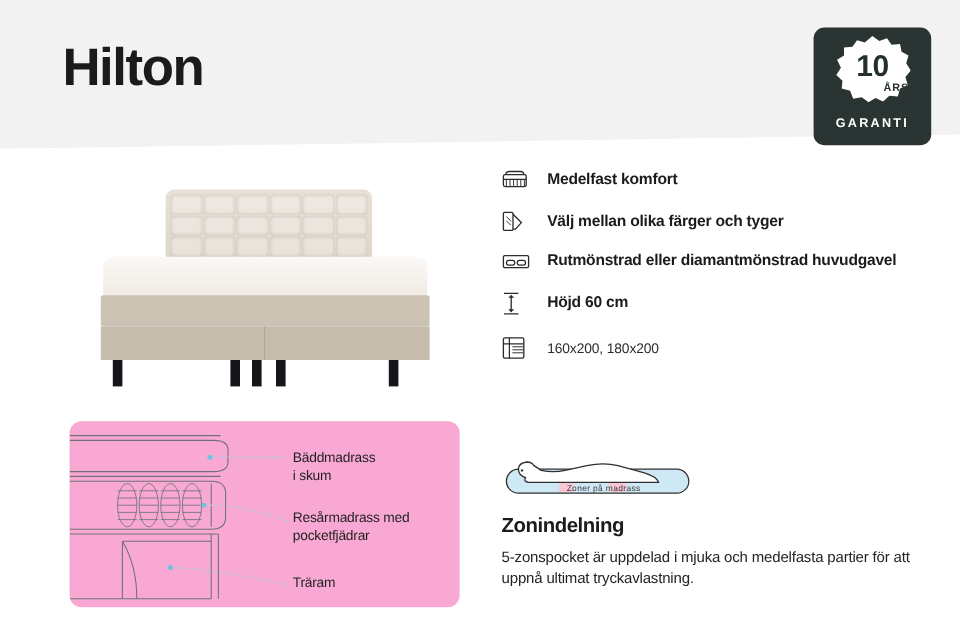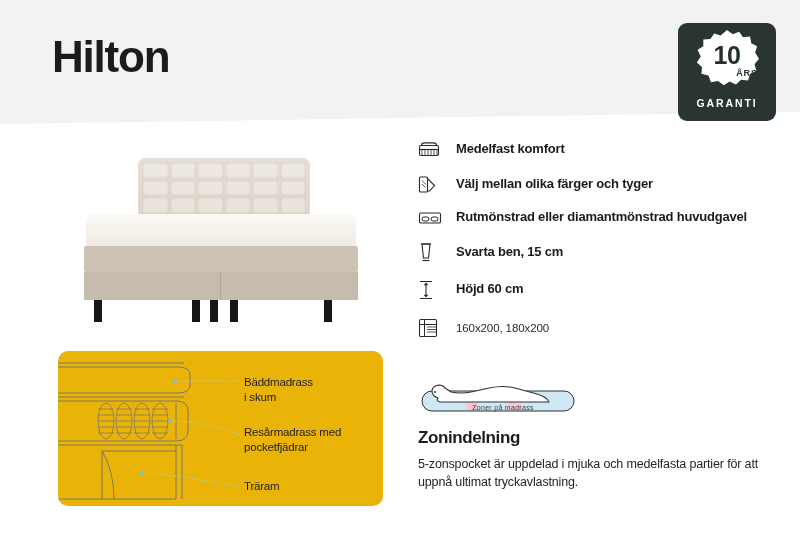--- a/index.html
+++ b/index.html
@@ -184,21 +184,21 @@
     color: #2c2c2c;
     margin-top: 2px;
     letter-spacing: -0.1px;
   }
 
   
   .cutaway-panel {
     position: absolute;
     left: 58px; top: 351px;
     width: 325px; height: 155px;
-    background: #eab308;
+    background: #f9a8d4;
     border-radius: 10px;
     z-index: 1;
     overflow: hidden;
   }
   .cutaway-svg { position: absolute; left: 0; top: 0; }
   .cut-labels {
     position: absolute;
     left: 186px; top: 18px;
     width: 140px;
   }
@@ -338,32 +338,20 @@
         <rect x="1.5" y="3" width="21" height="10" rx="1.2" fill="none" stroke="#2b2b2b" stroke-width="1.1"></rect>
         <rect x="4" y="7" width="7" height="4" rx="2" fill="none" stroke="#2b2b2b" stroke-width="1"></rect>
         <rect x="13" y="7" width="7" height="4" rx="2" fill="none" stroke="#2b2b2b" stroke-width="1"></rect>
       </svg>
     </div>
     <div class="feature-text">
       <div class="feature-label">Rutmönstrad eller diamantmönstrad huvudgavel</div>
     </div>
   </div>
 
-  <div class="feature-row">
-    <div class="feature-icon">
-      <svg width="16" height="22" viewBox="0 0 16 22">
-        <path d="M4 2h8l-1.5 14h-5z" fill="none" stroke="#2b2b2b" stroke-width="1.1"></path>
-        <path d="M4.5 18.5h7" stroke="#2b2b2b" stroke-width="1.2"></path>
-        <path d="M3 2h10" stroke="#2b2b2b" stroke-width="1.2"></path>
-      </svg>
-    </div>
-    <div class="feature-text">
-      <div class="feature-label">Svarta ben, 15 cm</div>
-    </div>
-  </div>
 
   <div class="feature-row">
     <div class="feature-icon">
       <svg width="16" height="22" viewBox="0 0 16 22">
         <path d="M2 2.5h12M2 19.5h12" stroke="#2b2b2b" stroke-width="1.1"></path>
         <path d="M8 5v12" stroke="#2b2b2b" stroke-width="1.1"></path>
         <path d="M8 3.6l-2.4 2.6h4.8zM8 18.4l-2.4-2.6h4.8z" fill="#2b2b2b"></path>
       </svg>
     </div>
     <div class="feature-text">

